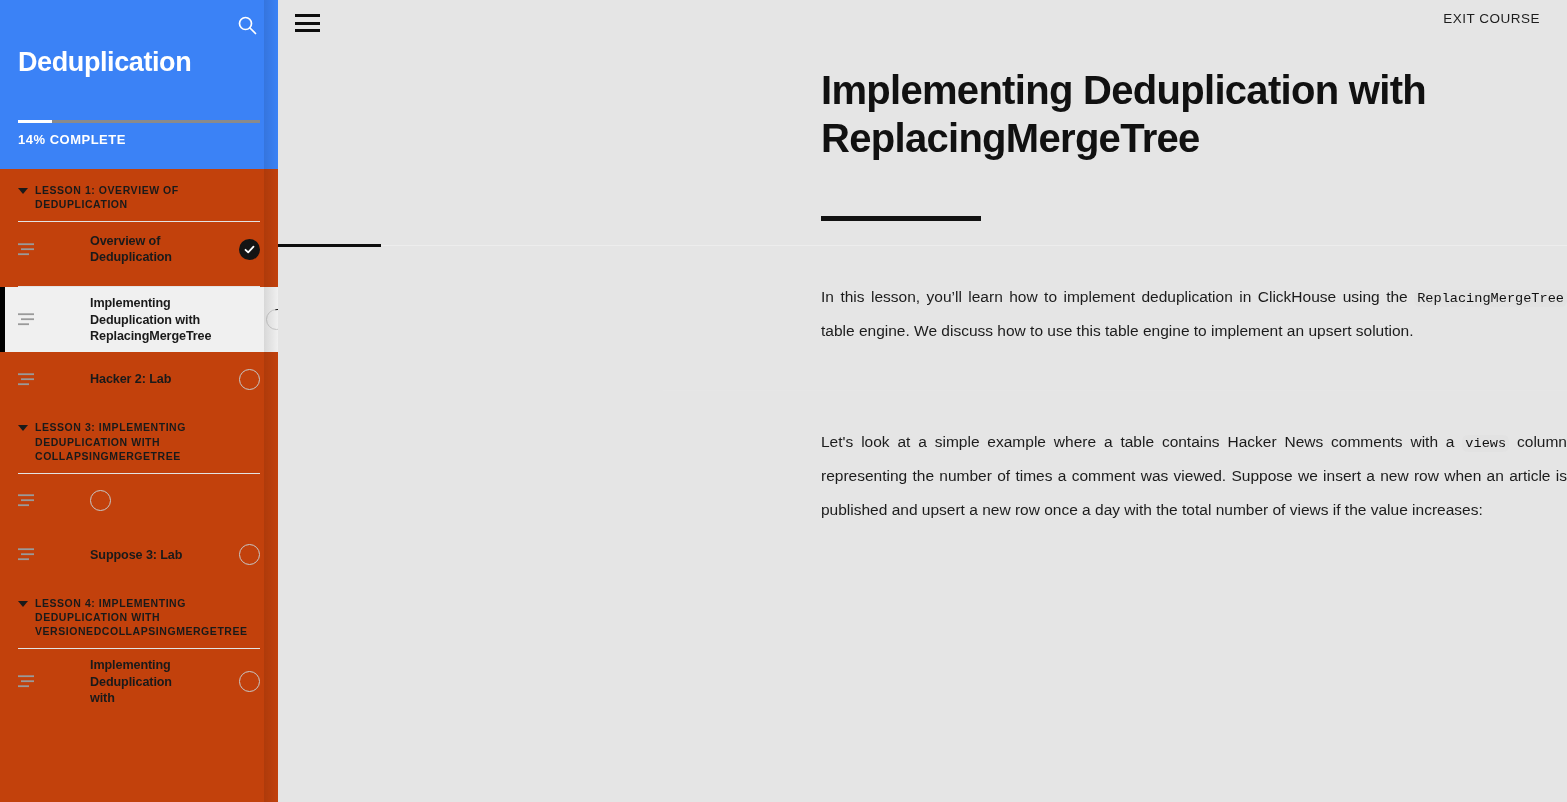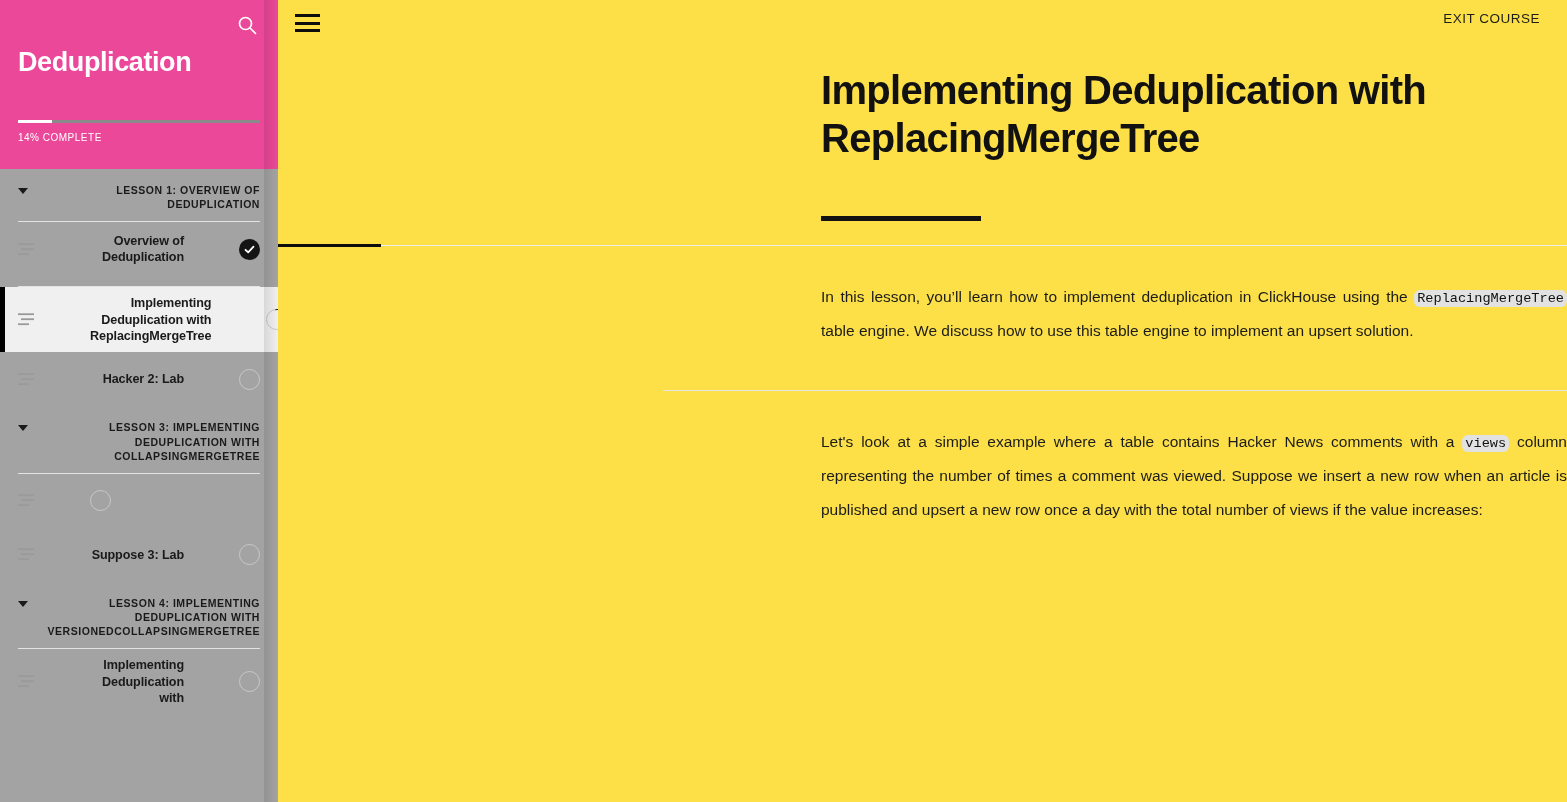--- a/index.html
+++ b/index.html
@@ -20,21 +20,21 @@
     display: flex; flex-direction: column;
     z-index: 5;
   }
   .sidebar::after {
     content: ""; position: absolute; top: 0; right: 0;
     width: 14px; height: 100%;
     background: linear-gradient(to right, rgba(0,0,0,0.10), rgba(0,0,0,0));
     pointer-events: none;
   }
   .sidebar-header {
-    background: #ec4899; color: #ffffff;
+    background: #3b82f6; color: #ffffff;
     height: 169px; flex: 0 0 169px;
     padding: 0 20px; position: relative;
   }
   .search-btn {
     position: absolute; top: 12px; right: 18px;
     width: 26px; height: 26px;
     display: flex; align-items: center; justify-content: center;
     cursor: pointer; background: none; border: none;
   }
   .search-btn svg { display: block; }
@@ -45,28 +45,27 @@
   }
   .progress-wrap { position: absolute; left: 18px; right: 18px; top: 120px; }
   .progress-track {
     height: 3px; width: 100%; background: #8a8a8a; position: relative;
   }
   .progress-fill {
     position: absolute; left: 0; top: 0; height: 3px;
     background: #ffffff;
   }
   .progress-label {
-    margin-top: 9px; font-size: 10px; font-weight: 400;
+    margin-top: 9px; font-size: 13px; font-weight: 700;
     letter-spacing: 0.5px; color: #ffffff;
   }
 
   .sidebar-scroll {
     flex: 1 1 auto; overflow: hidden; position: relative;
-    background: #a3a3a3;
-    text-align: right;
+    background: #c2410c;
   }
 
   .lesson-group-header {
     padding: 14px 18px 0 18px;
   }
   .lgh-row { display: flex; align-items: flex-start; gap: 7px; }
   .caret {
     width: 0; height: 0; margin-top: 5px; flex: 0 0 auto;
     border-left: 5px solid transparent;
     border-right: 5px solid transparent;
@@ -115,21 +114,21 @@
     content: ""; position: absolute; top: -1.6px; left: -1.6px;
     width: 21px; height: 21px; border-radius: 50%;
     border: 1.6px solid transparent;
     border-top-color: #1a1a1a;
     transform: rotate(34deg);
   }
 
   
   .main {
     flex: 1 1 auto; height: 802px; position: relative;
-    background: #fde047; overflow: hidden;
+    background: #e5e5e5; overflow: hidden;
   }
   .topbar {
     height: 46px; position: relative;
     display: flex; align-items: center;
   }
   .hamburger {
     position: absolute; left: 17px; top: 12px;
     width: 30px; height: 22px; cursor: pointer;
     display: flex; flex-direction: column; justify-content: space-between;
     padding: 2px 0;

